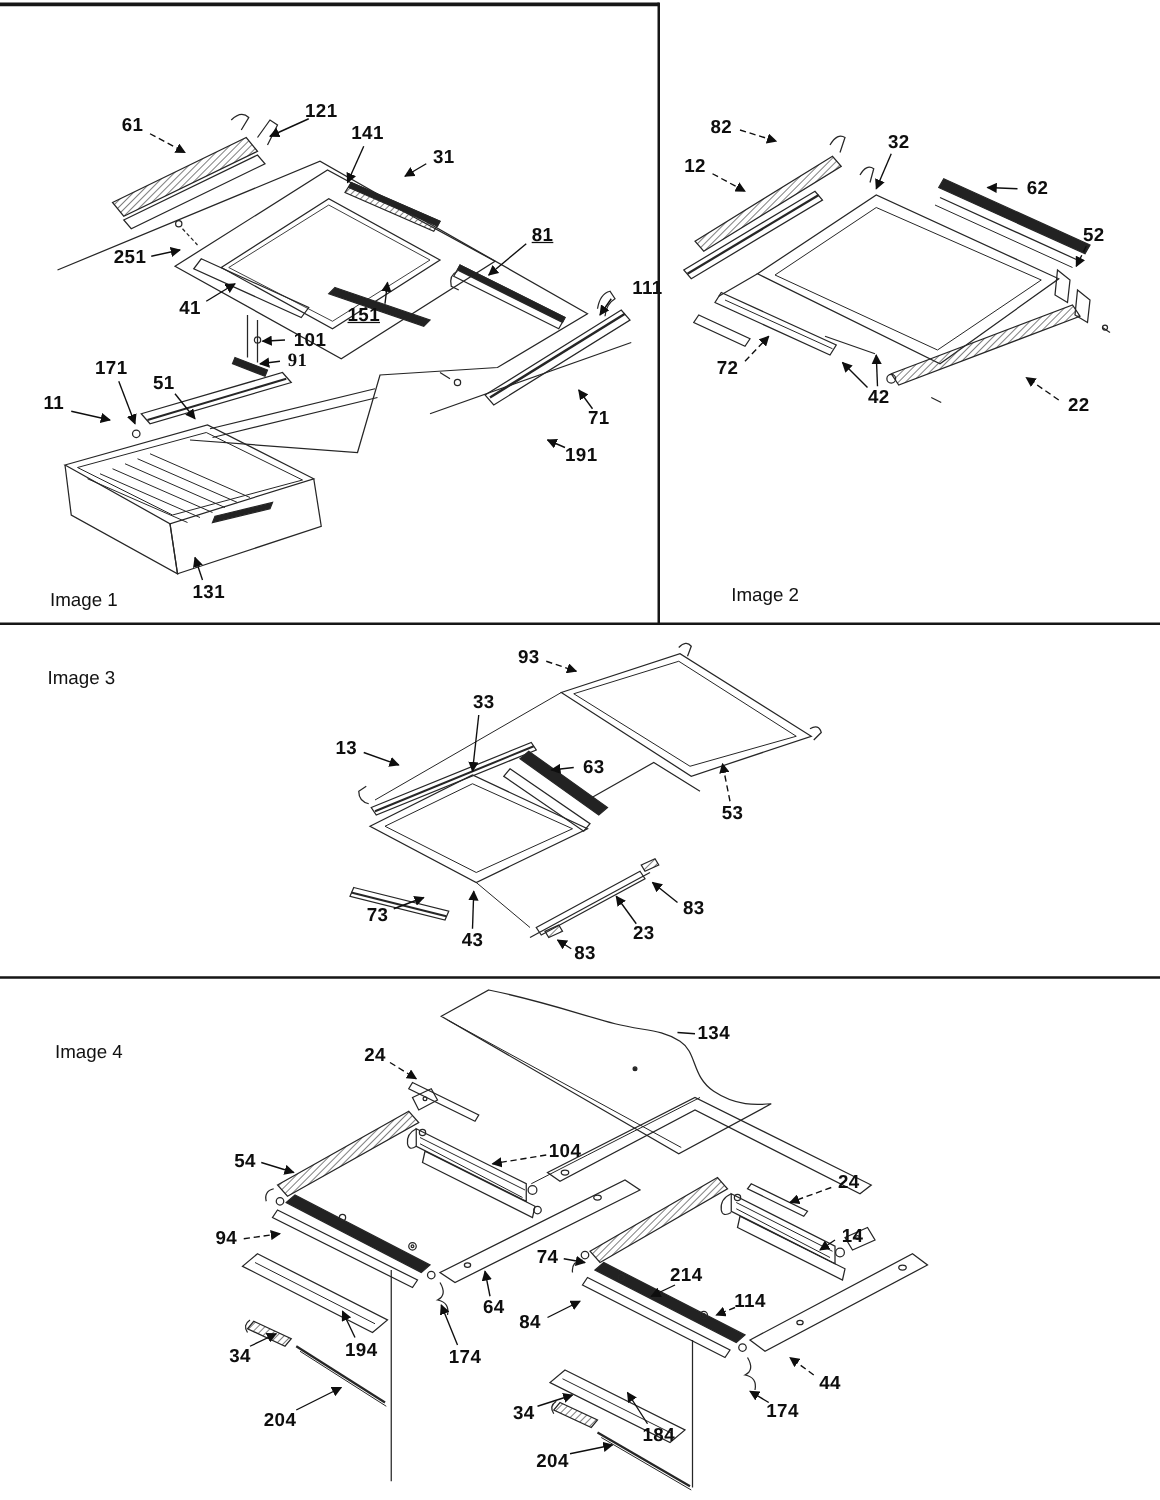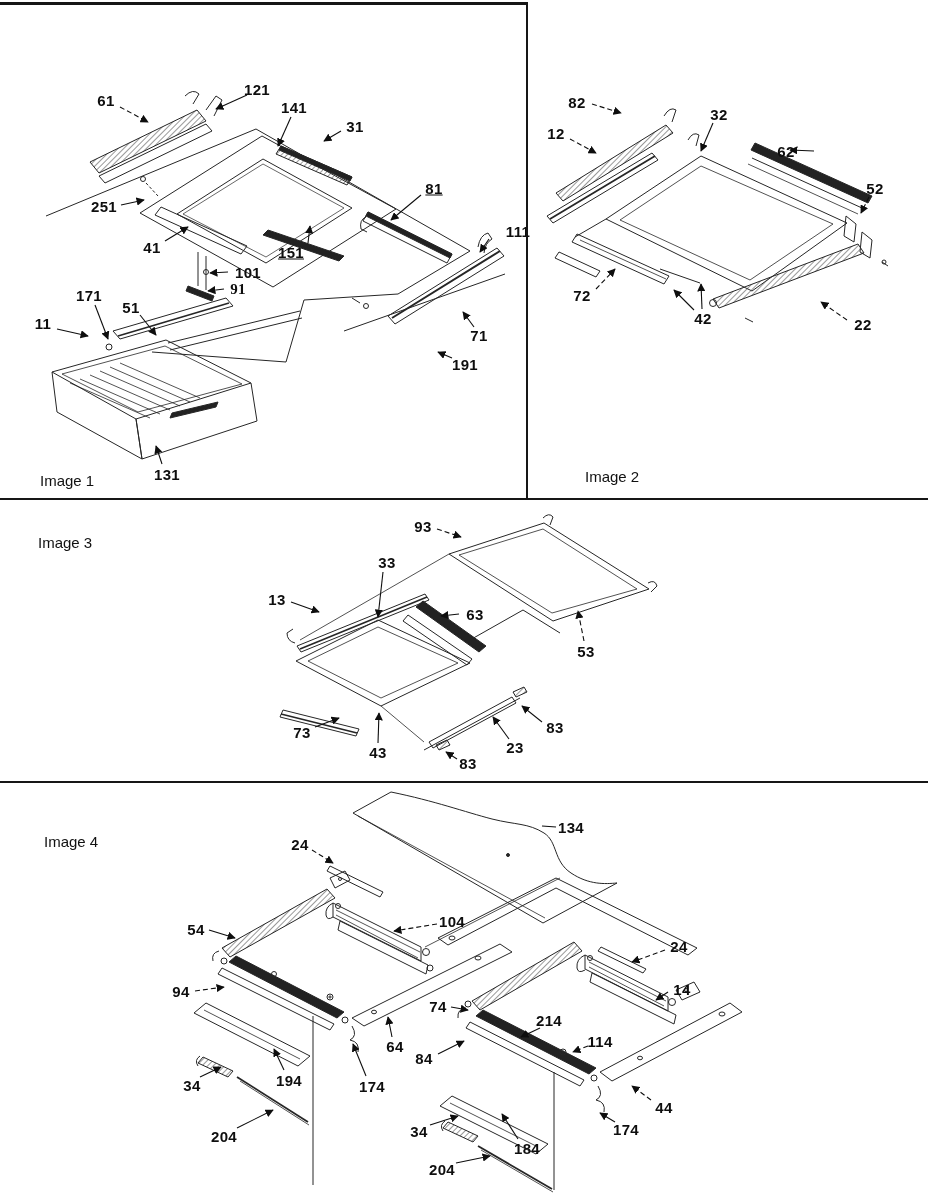--- a/index.html
+++ b/index.html
@@ -270,21 +270,21 @@
       <div class="part-label" style="left: 89px; top: 295px;">171</div>
       <div class="part-label" style="left: 131px; top: 307px;">51</div>
       <div class="part-label" style="left: 43px; top: 323px;">11</div>
       <div class="part-label" style="left: 518px; top: 231px;">111</div>
       <div class="part-label" style="left: 479px; top: 335px;">71</div>
       <div class="part-label" style="left: 465px; top: 364px;">191</div>
       <div class="part-label" style="left: 167px; top: 474px;">131</div>
       <div class="part-label" style="left: 577px; top: 102px;">82</div>
       <div class="part-label" style="left: 556px; top: 133px;">12</div>
       <div class="part-label" style="left: 719px; top: 114px;">32</div>
-      <div class="part-label" style="left: 786px; top: 151px;">62</div>
+      <div class="part-label" style="left: 830px; top: 151px;">62</div>
       <div class="part-label" style="left: 875px; top: 188px;">52</div>
       <div class="part-label" style="left: 582px; top: 295px;">72</div>
       <div class="part-label" style="left: 703px; top: 318px;">42</div>
       <div class="part-label" style="left: 863px; top: 324px;">22</div>
       <div class="part-label" style="left: 423px; top: 526px;">93</div>
       <div class="part-label" style="left: 387px; top: 562px;">33</div>
       <div class="part-label" style="left: 277px; top: 599px;">13</div>
       <div class="part-label" style="left: 475px; top: 614px;">63</div>
       <div class="part-label" style="left: 586px; top: 651px;">53</div>
       <div class="part-label" style="left: 302px; top: 732px;">73</div>

